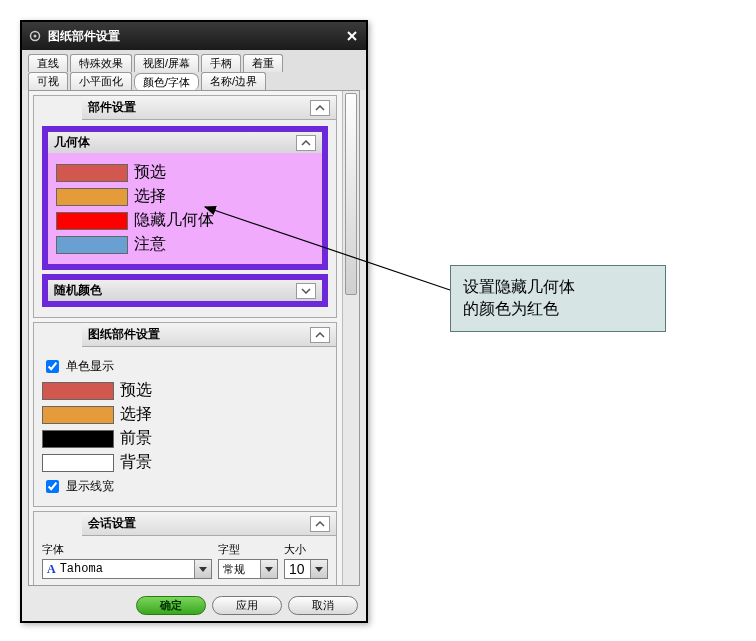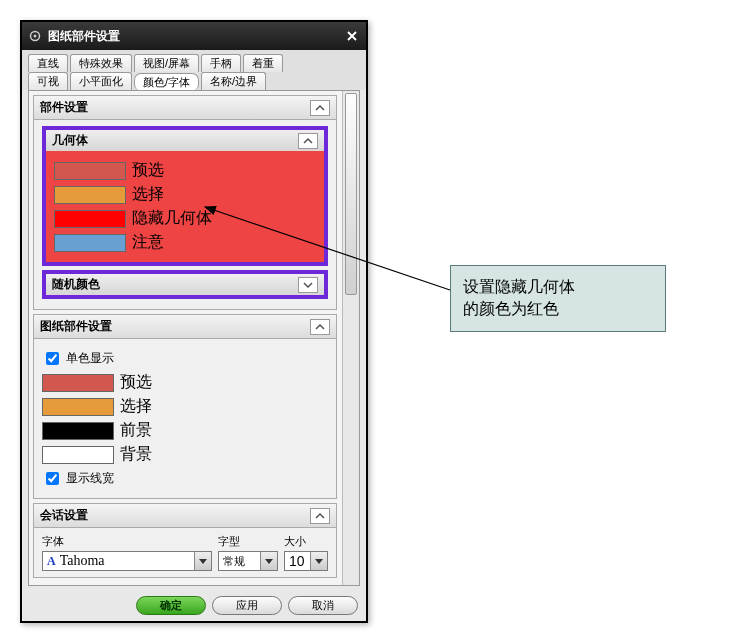--- a/index.html
+++ b/index.html
@@ -80,31 +80,32 @@
     margin-bottom:4px;
     background:#f0f0f0;
   }
   .group-header {
     background: linear-gradient(#f4f4f4,#dcdcdc);
     padding: 3px 6px;
     font-size: 12px;
     font-weight:bold;
     display:flex; align-items:center; justify-content:space-between;
     border-bottom:1px solid #aaa;
+    margin-left:48px;
   }
   .chevron {
     width:18px; height:14px;
     border:1px solid #999; background:#fff;
     display:flex; align-items:center; justify-content:center;
     font-size:10px; cursor:pointer;
   }
   .group-body { padding:6px 8px; }
   .subgroup {
-    border:4px solid #6d28d9;
-    background:#ef4444;
+    border:6px solid #6d28d9;
+    background:#f0abfc;
     margin-bottom:4px;
   }
   .subgroup-header {
     background: linear-gradient(#eeeeee,#d6d6d6);
     padding: 2px 6px;
     font-size:12px; font-weight:bold;
     display:flex; align-items:center; justify-content:space-between;
   }
   .color-row {
     display:flex; align-items:center; gap:6px; margin:3px 0;
@@ -306,21 +307,21 @@
                 <polyline points="1,5 5,1 9,5" fill="none" stroke="#555" stroke-width="1.5"></polyline>
               </svg>
           </span>
         </div>
         <div class="group-body">
           <div class="font-row">
             <div class="font-col" style="flex:1">
               <label>字体</label>
               <div class="combo">
                 <span style="color:#1a3cc9; font-weight:bold; font-family:serif; margin-right:4px">A</span>
-                <span style="flex:1; font-family:Liberation Serif, serif; font-size:14px">Tahoma</span>
+                <span style="flex:1; font-family:Liberation Mono, monospace; font-size:12px">Tahoma</span>
                 <span class="combo-btn">
                   <svg width="8" height="5" viewBox="0 0 8 5">
                       <polygon points="0,0 8,0 4,5" fill="#333"></polygon>
                     </svg>
                 </span>
               </div>
             </div>
             <div class="font-col" style="width:60px">
               <label>字型</label>
               <div class="combo">

